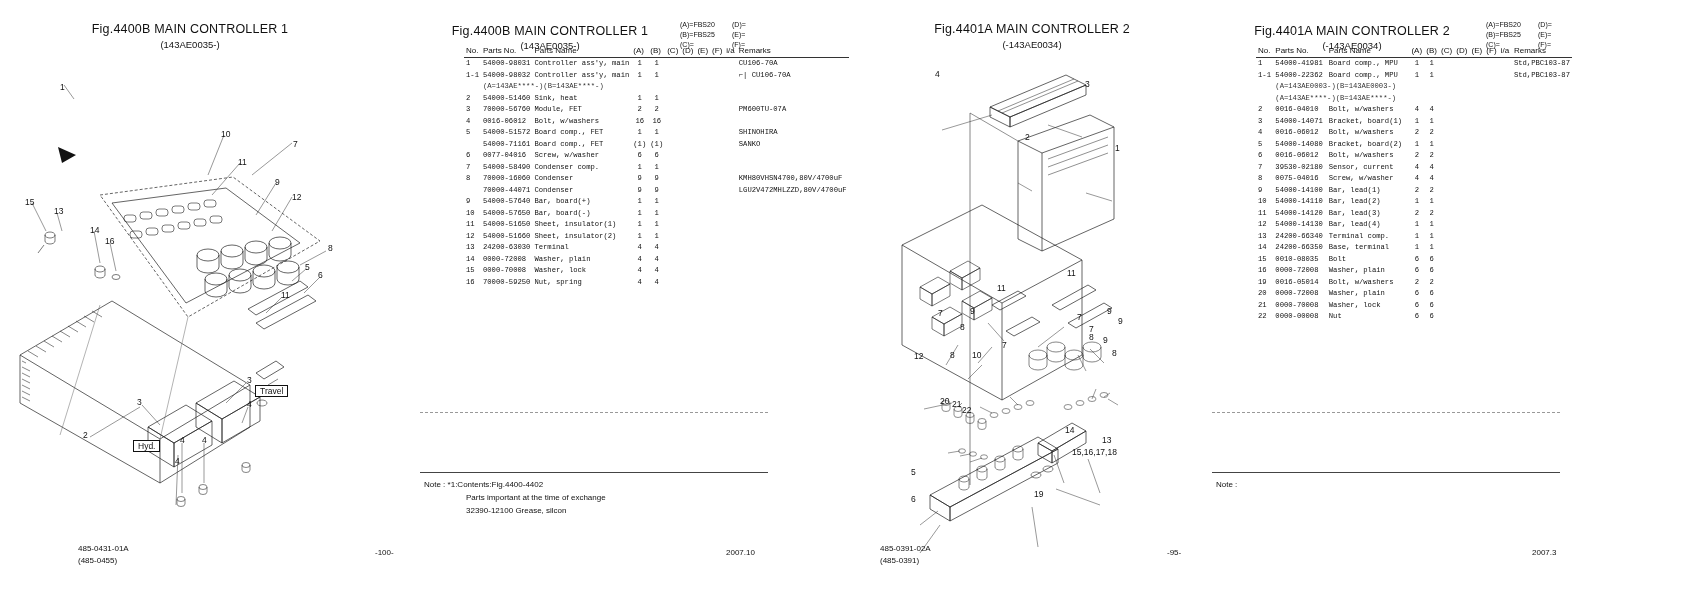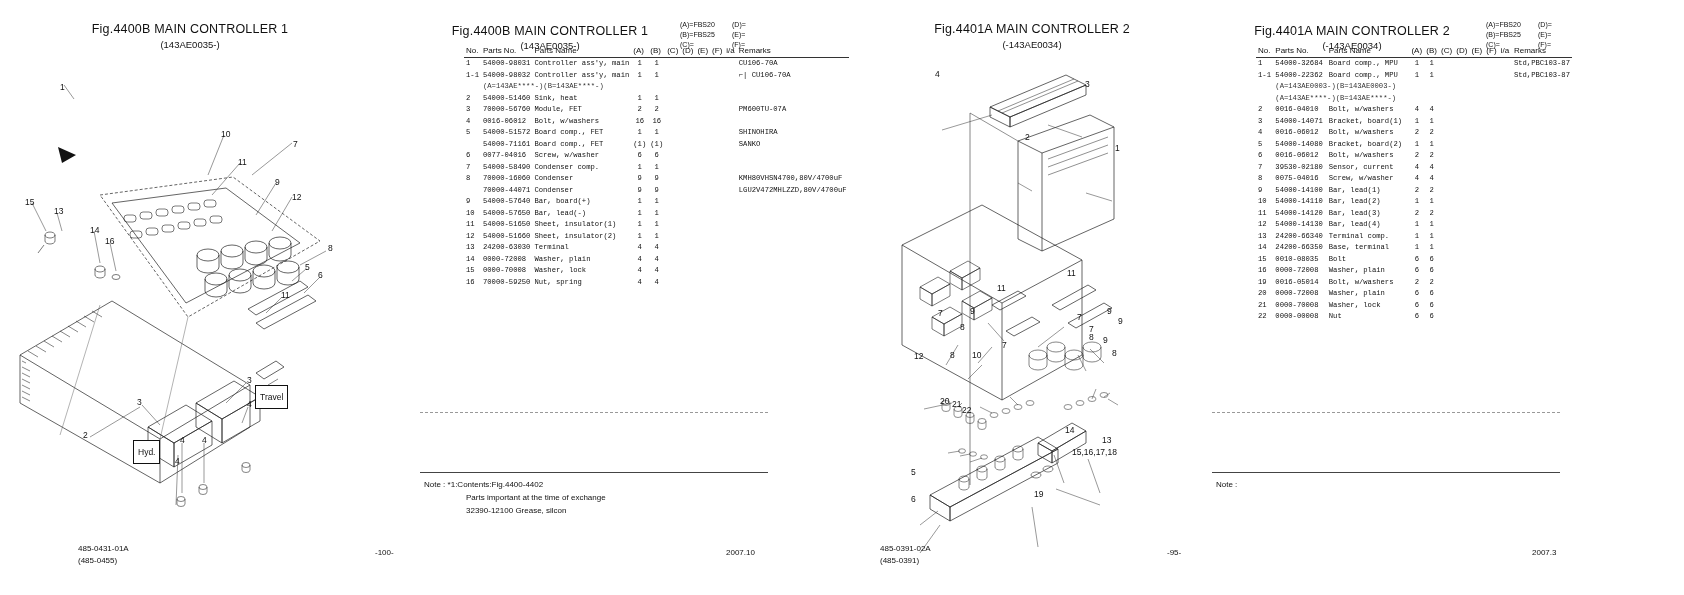--- a/index.html
+++ b/index.html
@@ -51,21 +51,21 @@
   .foot{position:absolute;font-size:8px;white-space:nowrap;}
   .note{position:absolute;font-size:8px;line-height:13px;white-space:nowrap;}
 
   
   .draw{position:absolute;}
   .lbl{
     position:absolute;font-size:8.5px;color:#111;white-space:nowrap;
   }
   .boxlbl{
     position:absolute;font-size:8.5px;border:1px solid #111;
-    padding:6px 4px;background:#fff;white-space:nowrap;
+    padding:0 4px;background:#fff;white-space:nowrap;
   }
   svg{overflow:visible;}
 </style>
 </head>
 <body>
 
 <div class="page left">
 
   <div class="fig-title" style="left:0;top:22px;width:380px;">Fig.4400B  MAIN CONTROLLER 1</div>
   <div class="fig-sub" style="left:0;top:39px;width:380px;">(143AE0035-)</div>
@@ -441,21 +441,21 @@
             <td class="q"></td>
             <td class="q"></td>
             <td class="q"></td>
             <td class="q"></td>
             <td class="q"></td>
             <td class="rem"></td>
           </tr>
           <tr>
             <td class="no">10</td>
             <td class="pno">54000-57650</td>
-            <td class="pname">Bar, lead(-)</td>
+            <td class="pname">Bar, board(-)</td>
             <td class="q">1</td>
             <td class="q">1</td>
             <td class="q"></td>
             <td class="q"></td>
             <td class="q"></td>
             <td class="q"></td>
             <td class="q"></td>
             <td class="rem"></td>
           </tr>
           <tr>
@@ -758,21 +758,21 @@
             <th style="width: 12px;">(D)</th>
             <th style="width: 12px;">(E)</th>
             <th style="width: 12px;">(F)</th>
             <th style="width: 14px;">i/a</th>
             <th>Remarks</th>
           </tr>
       </thead>
       <tbody id="right-parts-body">
           <tr>
             <td class="no">1</td>
-            <td class="pno">54000-32684</td>
+            <td class="pno">54000-41981</td>
             <td class="pname">Board comp., MPU</td>
             <td class="q">1</td>
             <td class="q">1</td>
             <td class="q"></td>
             <td class="q"></td>
             <td class="q"></td>
             <td class="q"></td>
             <td class="q"></td>
             <td class="rem">Std,PBC103-87</td>
           </tr>

